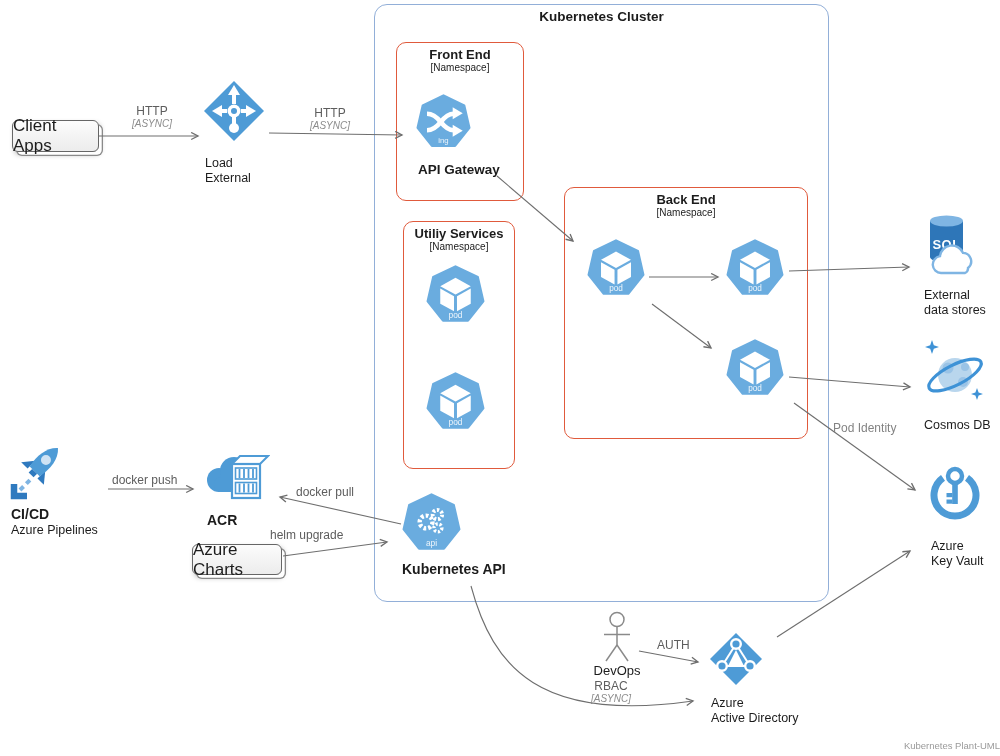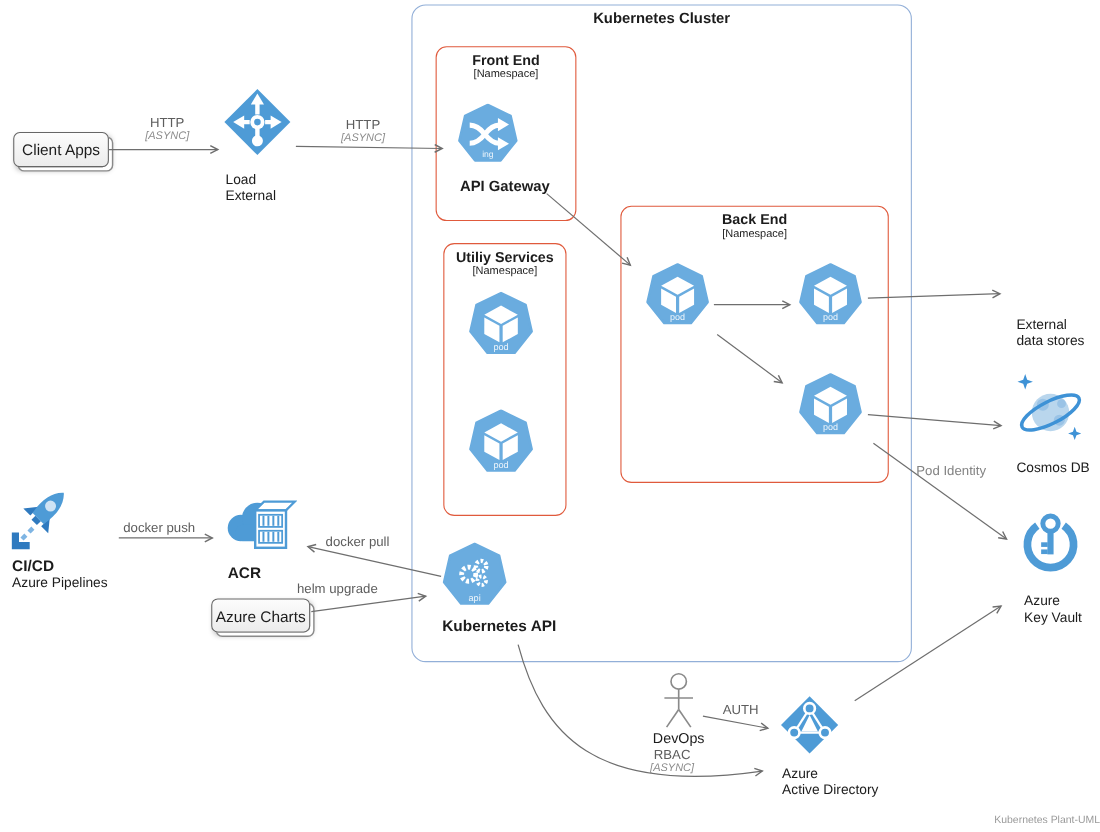--- a/index.html
+++ b/index.html
@@ -7,21 +7,21 @@
           font-family:"Liberation Sans",sans-serif;color:var(--text,#1c1c1c);}
   .abs{position:absolute;}
   
   .cluster{border:1.5px solid var(--cluster-border);border-radius:13px;z-index:1;}
   .cluster-title{padding-top:4px;text-align:center;font-weight:bold;font-size:13.5px;color:var(--text);}
   .ns{border:1.3px solid var(--namespace-border);border-radius:10px;z-index:2;background:transparent;}
   .ns-title{padding-top:5px;text-align:center;font-weight:bold;font-size:13px;line-height:14px;color:var(--text);}
   .ns-sub{text-align:center;font-size:10px;line-height:12px;color:var(--text);}
   .sheet{background:linear-gradient(#fcfcfc,#ececec);border:1.3px solid #666;border-radius:6px;
          box-shadow:4px 4px 0 -1.3px #fff, 4px 4px 0 0 #8a8a8a, 2px 3px 5px rgba(0,0,0,.25);
-         display:flex;align-items:center;justify-content:center;font-size:14px;color:#1c1c1c;z-index:4;}
+         display:flex;align-items:center;justify-content:center;font-size:17px;color:#1c1c1c;z-index:4;}
   
   .nlbl{font-size:12.5px;line-height:15px;color:var(--text);white-space:nowrap;z-index:7;}
   .nlbl-b{font-size:14px;font-weight:bold;color:var(--text);white-space:nowrap;z-index:7;}
   .ctr{text-align:center;}
   .elbl{font-size:12px;color:var(--edge-label);white-space:nowrap;z-index:7;}
   .easync{font-size:10px;font-style:italic;color:var(--muted);line-height:11px;}
   .footer{width:100%;text-align:right;font-size:9.5px;color:#9a9a9a;z-index:7;}
   
   .edges{position:absolute;left:0;top:0;z-index:5;pointer-events:none;}
   .edges path{stroke:var(--arrow);fill:none;stroke-width:1.1px;}
@@ -170,20 +170,29 @@
   <div class="icon" style="left:402px;top:493px">
     <svg width="59" height="60" viewBox="0 0 60 60">
       <polygon class="hept" points="30,1 52.6,11.9 58.2,36.4 42.6,56 17.4,56 1.8,36.4 7.4,11.9"></polygon>
       <circle class="sw" cx="24.5" cy="29" r="6.5" stroke-width="4.5" stroke-dasharray="2.8 2.1"></circle>
       <circle class="sw" cx="36" cy="21.5" r="4.8" stroke-width="4" stroke-dasharray="2.4 1.9"></circle>
       <circle class="sw" cx="36.5" cy="35" r="4" stroke-width="3.5" stroke-dasharray="2.2 1.8"></circle>
       <text class="badge" x="30" y="53.5">api</text>
     </svg>
   </div>
 
+  <div class="icon" style="left:917px;top:209px">
+    <svg width="70" height="70" viewBox="0 0 70 70">
+      <rect class="fazd" x="13" y="12" width="33" height="36"></rect>
+      <ellipse class="fazd" cx="29.5" cy="48" rx="16.5" ry="5.5"></ellipse>
+      <ellipse class="fazl" cx="29.5" cy="12" rx="16.5" ry="5.5"></ellipse>
+      <text class="sqltxt" x="29.5" y="40">SQL</text>
+      <path d="M24,64 a8.5,8.5 0 0 1 -1,-16.9 a12,12 0 0 1 23,-3.2 a8.5,8.5 0 0 1 5,15.1 a5,5 0 0 1 -3,5 z" fill="#fff" class="sazl" style="fill:#fff" stroke-width="2.4"></path>
+    </svg>
+  </div>
 
   <div class="icon" style="left:920px;top:337px">
     <svg width="70" height="72" viewBox="0 0 70 72">
       <circle cx="35" cy="38" r="17" fill="#B9D6ED"></circle>
       <circle cx="28" cy="31" r="5.5" fill="#9AC3E6"></circle>
       <circle cx="43" cy="45" r="5" fill="#9AC3E6"></circle>
       <circle cx="45" cy="30" r="4" fill="#9AC3E6"></circle>
       <ellipse cx="35" cy="38" rx="29" ry="10" fill="none" stroke="#3E92D6" stroke-width="3.2" transform="rotate(-27 35 38)"></ellipse>
       <path d="M12,3 L13.8,8.2 L19,10 L13.8,11.8 L12,17 L10.2,11.8 L5,10 L10.2,8.2 Z" fill="#3E92D6"></path>
       <path d="M57,51 L58.6,55.4 L63,57 L58.6,58.6 L57,63 L55.4,58.6 L51,57 L55.4,55.4 Z" fill="#3E92D6"></path>

